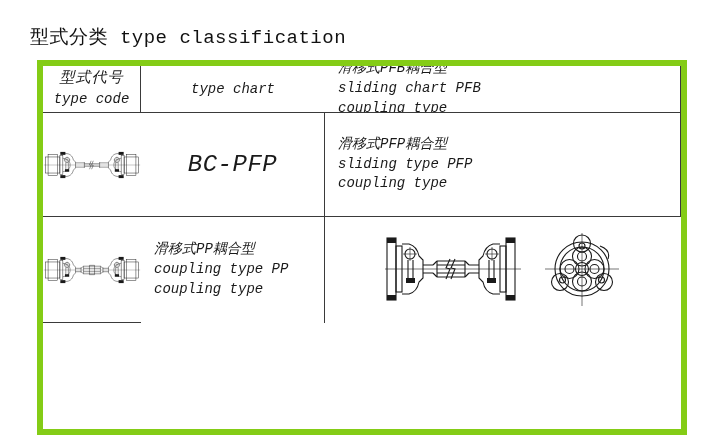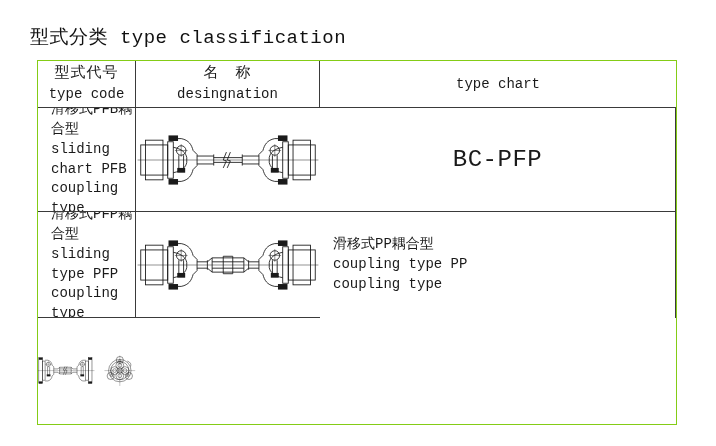--- a/index.html
+++ b/index.html
@@ -7,21 +7,21 @@
     font-family:"Liberation Mono","DejaVu Sans Mono",monospace; color:#1a1a1a; }
   .page { position:relative; width:716px; height:419px; background:#ffffff; }
 
   .page-title { position:absolute; left:30px; top:24px; font-size:19px;
     letter-spacing:0.5px; white-space:pre; color:#111; }
 
   .tbl { position:absolute; left:37px; top:60px;
     display:grid;
     grid-template-columns:98px 184px 356px;
     grid-template-rows:47px 104px 106px 106px;
-    border:1px solid #84cc16; background:#fff; }
+    border:6px solid #84cc16; background:#fff;font-style:italic; }
   .cell { border-right:1.5px solid #3a3a3a; border-bottom:1.5px solid #3a3a3a;
     display:flex; align-items:center; justify-content:center; overflow:hidden; }
   .cell.last-col { border-right:none; }
   .cell.last-row { border-bottom:none; }
 
   .hdr { flex-direction:column; line-height:1.35; }
   .hdr .zh { font-size:15px; letter-spacing:1px; }
   .hdr .en { font-size:14px; }
 
   .code-cell { font-size:24px; letter-spacing:0.5px; }
@@ -41,24 +41,20 @@
 
 <div class="page">
 
   <div class="page-title">型式分类 type classification</div>
 
   <div class="tbl">
 
     <div class="cell hdr">
       <span class="zh">型式代号</span>
       <span class="en">type code</span>
-    </div>
-    <div class="cell hdr">
-      <span class="zh">名　称</span>
-      <span class="en">desingnation</span>
     </div>
     <div class="cell hdr last-col">
       <span class="en">type chart</span>
     </div>
 
     <div class="cell name-cell">
       <span class="zh">滑移式PFB耦合型</span>
       <span class="en">sliding chart PFB</span>
       <span class="en">coupling type</span>
     </div>

